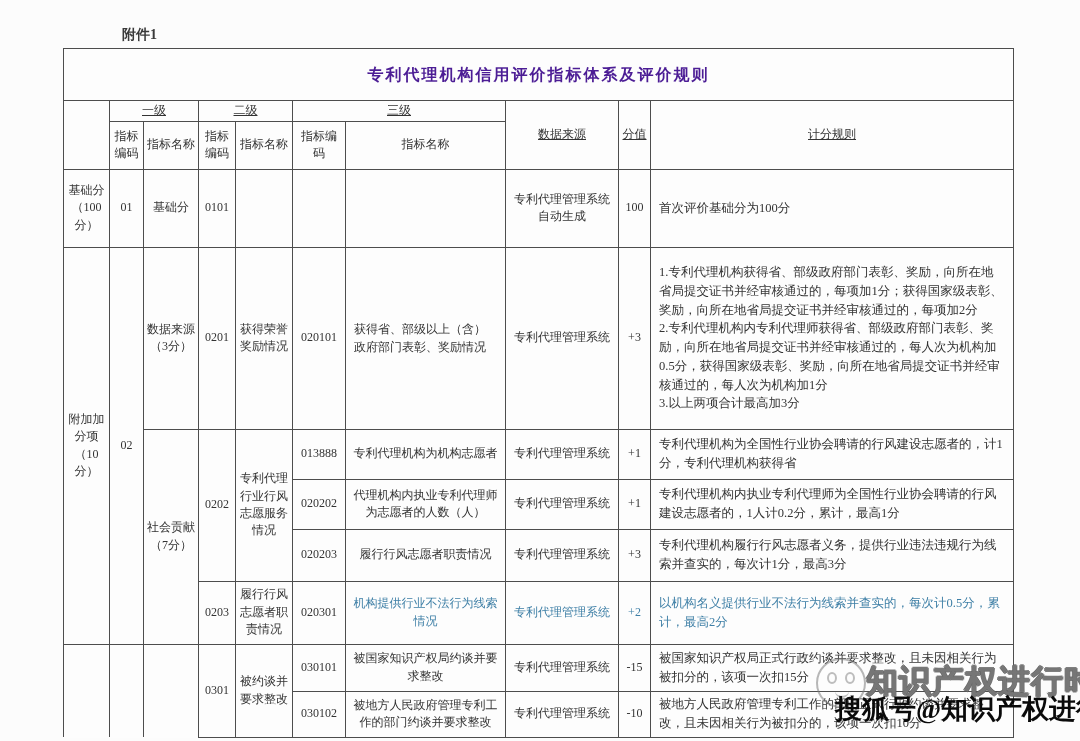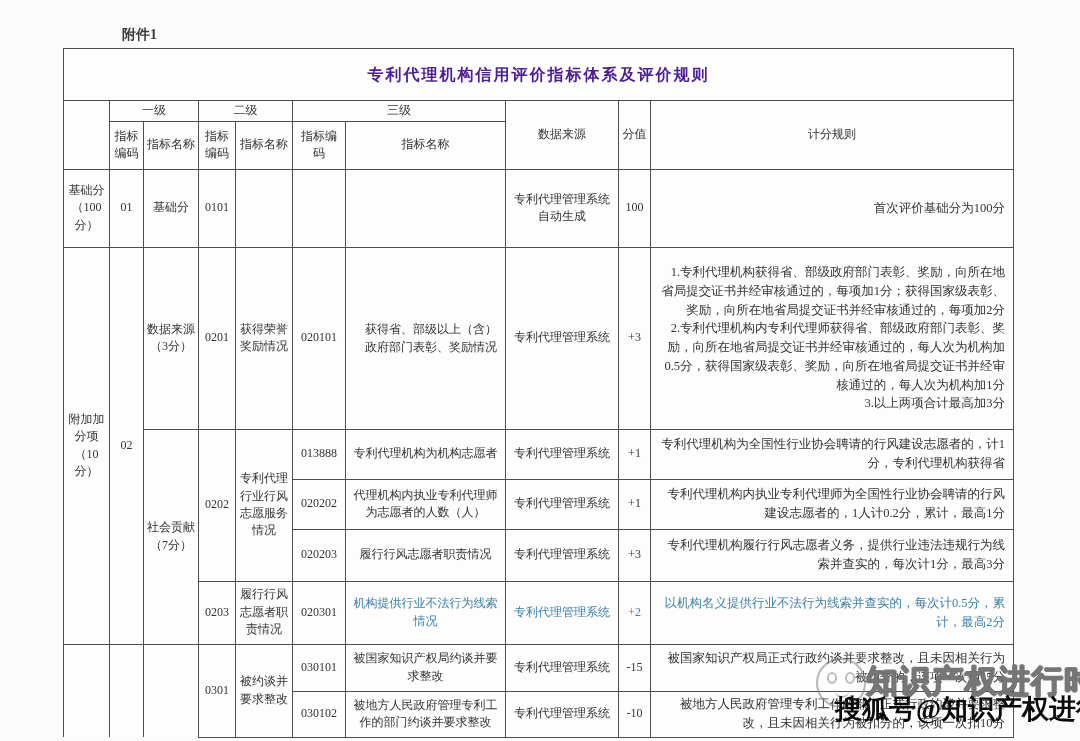--- a/index.html
+++ b/index.html
@@ -21,24 +21,24 @@
     border:1px solid #4d4d4d;
     padding:1px 3px;
     text-align:center;vertical-align:middle;
     font-size:12px;line-height:1.45;color:#333;
     overflow:hidden;
   }
   .title-row td{
     font-size:16px;font-weight:bold;letter-spacing:2px;color:#4c1d95;
     padding:14px 0;
   }
-  .grp td{font-size:12px;}
+  .grp td{font-size:12px;text-decoration:underline;}
   .wrapcell{word-break:break-all;}
   .rule{
-    text-align:right;padding:3px 8px;white-space:pre-line;
+    text-align:left;padding:3px 8px;white-space:pre-line;
     font-size:12.5px;line-height:1.5;
   }
   .src{white-space:pre-line;}
   .hl{color:#3e7fa6;}
   .no-bottom{border-bottom:none;}
   
   .stub{position:absolute;width:1px;background:#4d4d4d;top:718px;height:16px;}
   
   .wm-logo{
     position:absolute;left:816px;top:658px;width:50px;height:50px;

